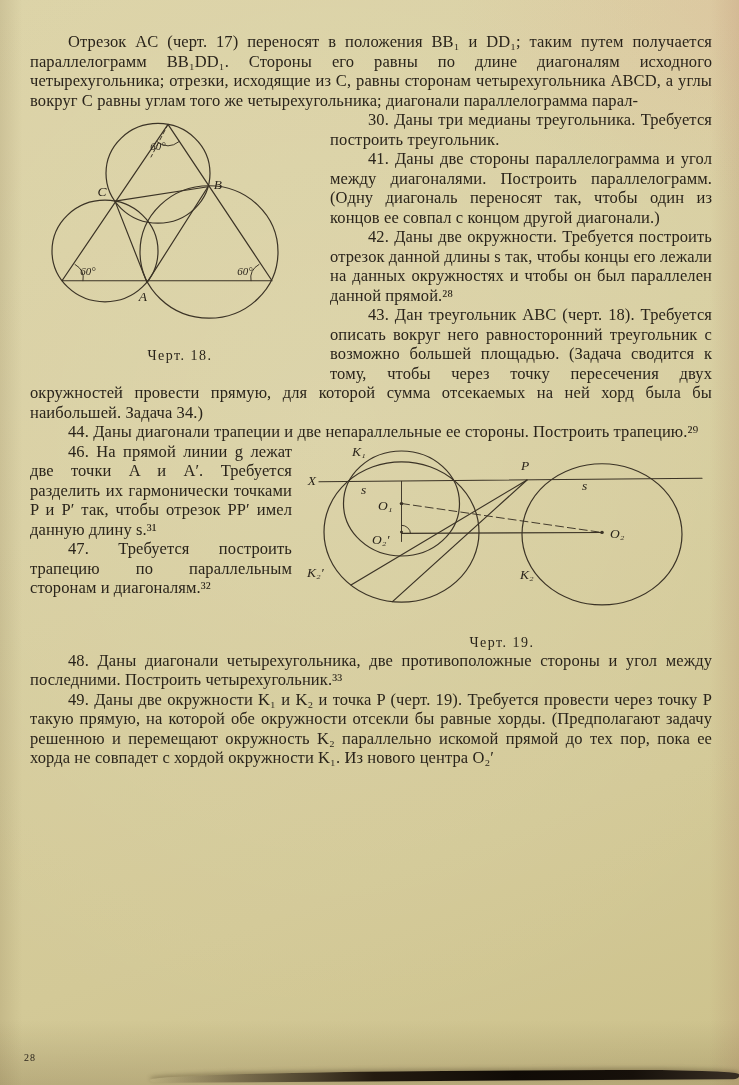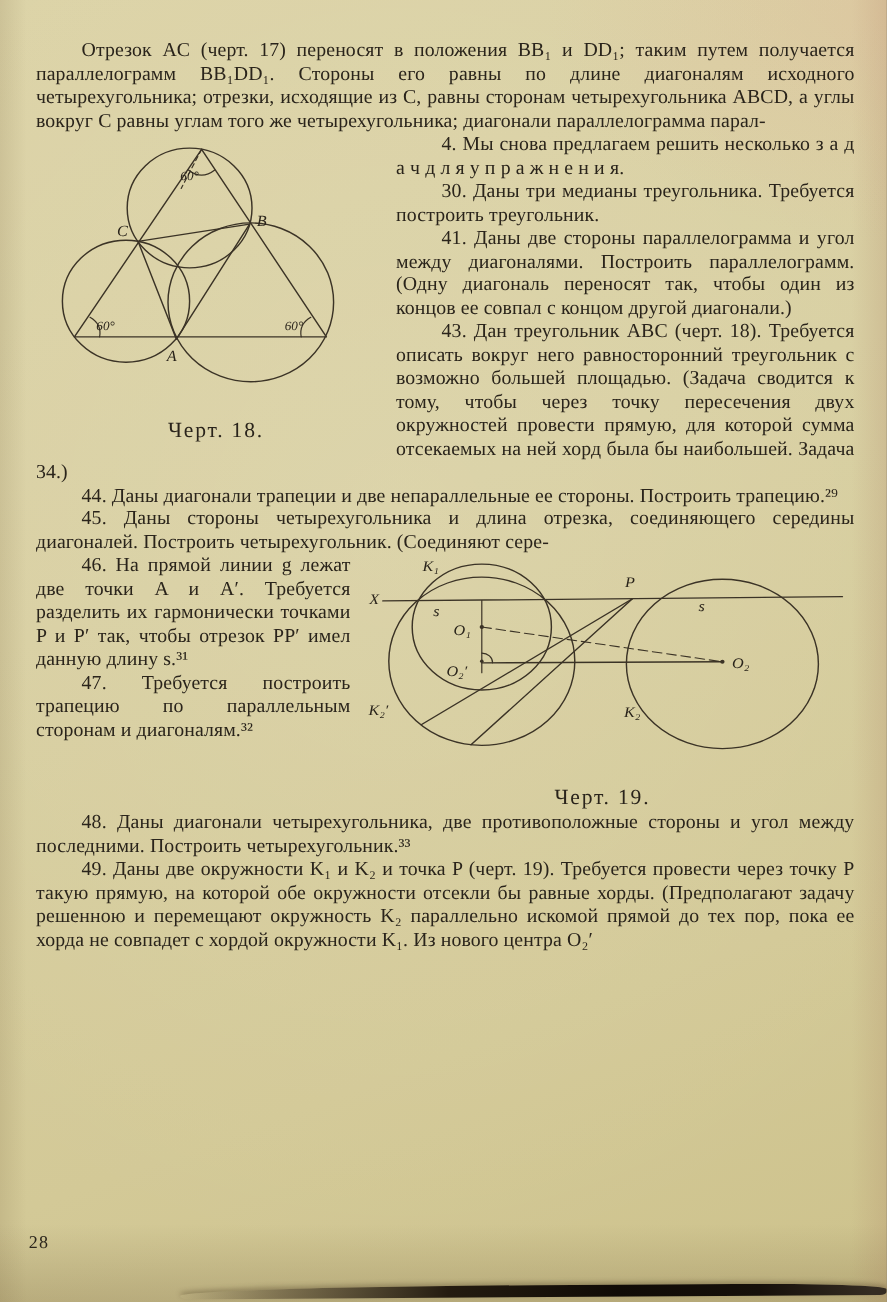--- a/index.html
+++ b/index.html
@@ -13,28 +13,28 @@
       linear-gradient(to top, rgba(95,75,42,0.22) 0%, transparent 6%),
       radial-gradient(ellipse 120% 90% at 45% 40%, rgba(255,255,250,0.10), transparent 65%),
       linear-gradient(160deg, #dcd3a7 0%, #d8cfa1 40%, #d3c997 75%, #cdc28c 100%);
   }
   .content { position:absolute; left:30px; top:32px; width:682px; }
   p.para { margin:0; text-align:justify; font-size:16.5px; line-height:19.5px; letter-spacing:0.1px; }
   p.indent { text-indent:38px; }
   figure.fig { margin:0; padding:0; }
   .fig18 { float:left; width:300px; margin:3px 10px 4px 6px; }
   .fig19 { float:right; width:420px; margin:4px 0 4px 8px; }
-  figcaption { text-align:center; font-size:18px; margin-top:3px; letter-spacing:1.5px; }
+  figcaption { text-align:center; font-size:14px; margin-top:3px; letter-spacing:1.5px; }
   svg { display:block; }
   svg .stroke { fill:none; stroke:#3b3326; stroke-width:1.2; stroke-linecap:round; stroke-linejoin:round; }
   svg .thin { stroke-width:1; }
   svg text { font-family:"Liberation Serif", serif; font-style:italic; font-size:13.5px; fill:#2a241b; }
   svg text.angle { font-size:11px; }
   svg .dot { fill:#3b3326; stroke:none; }
-  .page-number { position:absolute; left:24px; top:1028px; font-size:15px; letter-spacing:1px; }
+  .page-number { position:absolute; left:24px; top:1052px; font-size:10px; letter-spacing:1px; }
   .bottom-shadow {
     position:absolute; left:150px; bottom:4px; width:589px; height:10px;
     background:linear-gradient(to right,
       rgba(45,35,22,0) 0%, rgba(55,42,26,0.45) 14%, #241b10 38%,
       #100b06 62%, #16100a 82%, #352c22 98%);
     border-radius:70% 30% 8px 8px / 100% 70% 4px 4px;
     transform:rotate(-0.35deg);
     box-shadow:0 -2px 4px rgba(70,54,30,0.35);
   }
 </style>
@@ -65,26 +65,25 @@
         <text class="angle" x="128" y="42" text-anchor="middle">60°</text>
         <text class="angle" x="58" y="172" text-anchor="middle">60°</text>
         <text class="angle" x="215" y="172" text-anchor="middle">60°</text>
         <text x="72" y="90" text-anchor="middle">C</text>
         <text x="188" y="82" text-anchor="middle">B</text>
         <text x="113" y="199" text-anchor="middle">A</text>
       </svg>
       <figcaption>Черт. 18.</figcaption>
     </figure>
 
-    <p class="para indent">4. Мы снова предлагаем решить несколько з а д а ч   д л я   у п р а ж н е н и я.</p>
     <p class="para indent">30. Даны три медианы треугольника. Требуется построить треугольник.</p>
     <p class="para indent">41. Даны две стороны параллелограмма и угол между диагоналями. Построить параллелограмм. (Одну диагональ переносят так, чтобы один из концов ее совпал с концом другой диагонали.)</p>
+    <p class="para indent">42. Даны две окружности. Требуется построить отрезок данной длины s так, чтобы концы его лежали на данных окружностях и чтобы он был параллелен данной прямой.²⁸</p>
     <p class="para indent">43. Дан треугольник ABC (черт. 18). Требуется описать вокруг него равносторонний треугольник с возможно большей площадью. (Задача сводится к тому, чтобы через точку пересечения двух окружностей провести прямую, для которой сумма отсекаемых на ней хорд была бы наибольшей. Задача 34.)</p>
     <p class="para indent">44. Даны диагонали трапеции и две непараллельные ее стороны. Построить трапецию.²⁹</p>
-    <p class="para indent">45. Даны стороны четырехугольника и длина отрезка, соединяющего середины диагоналей. Построить четырехугольник. (Соединяют сере-</p>
 
     <figure class="fig fig19">
       <svg width="420" height="190" viewBox="0 0 420 210" preserveAspectRatio="none">
 
         <circle class="stroke" cx="109.5" cy="68" r="58"></circle>
         <circle class="stroke" cx="109.5" cy="99.5" r="77.5"></circle>
         <ellipse class="stroke" cx="310" cy="102" rx="80" ry="78"></ellipse>
 
         <path class="stroke" d="M27,44 L410,40"></path>
 

